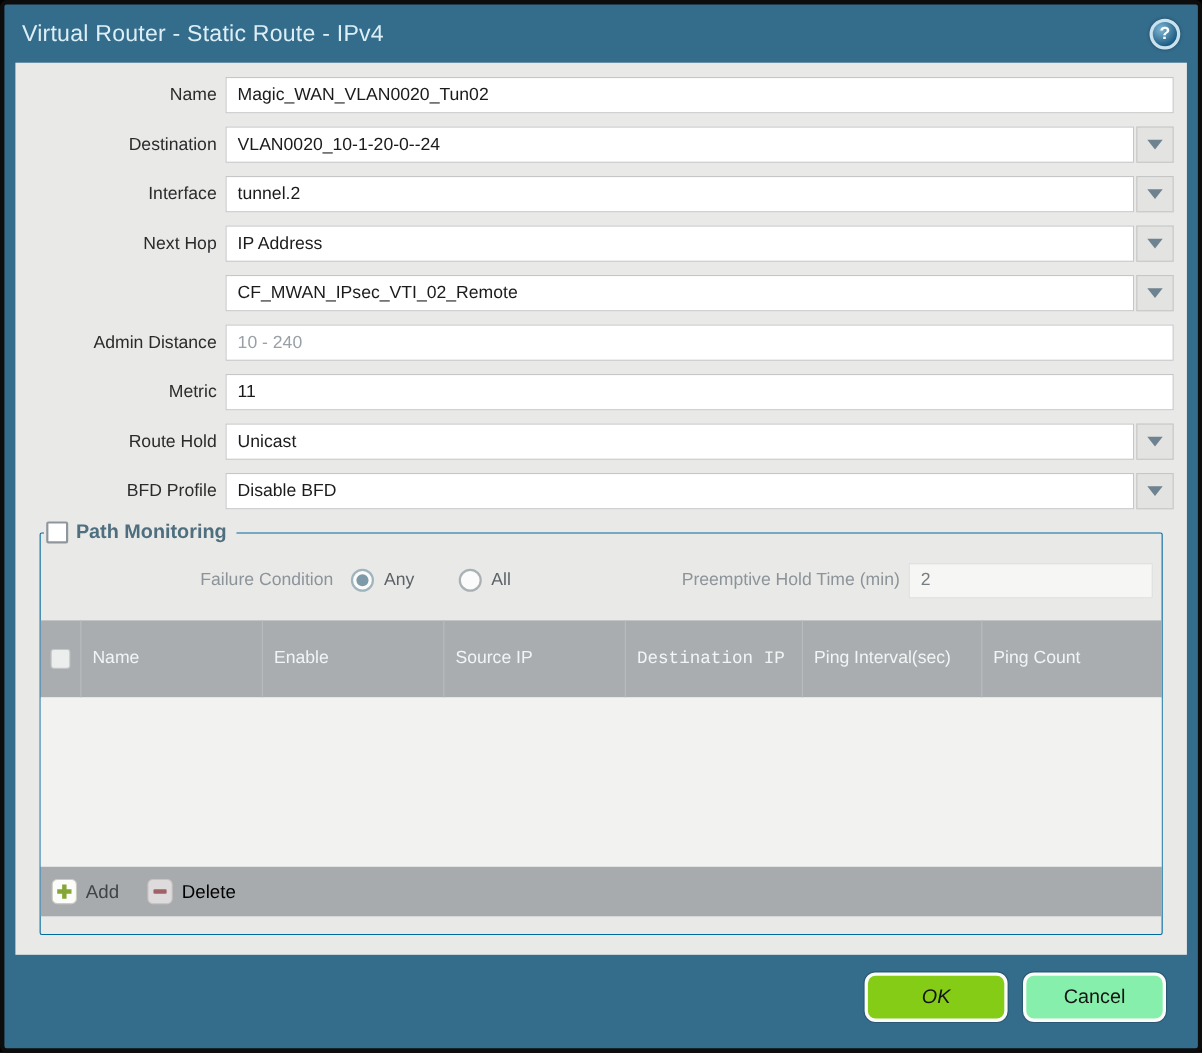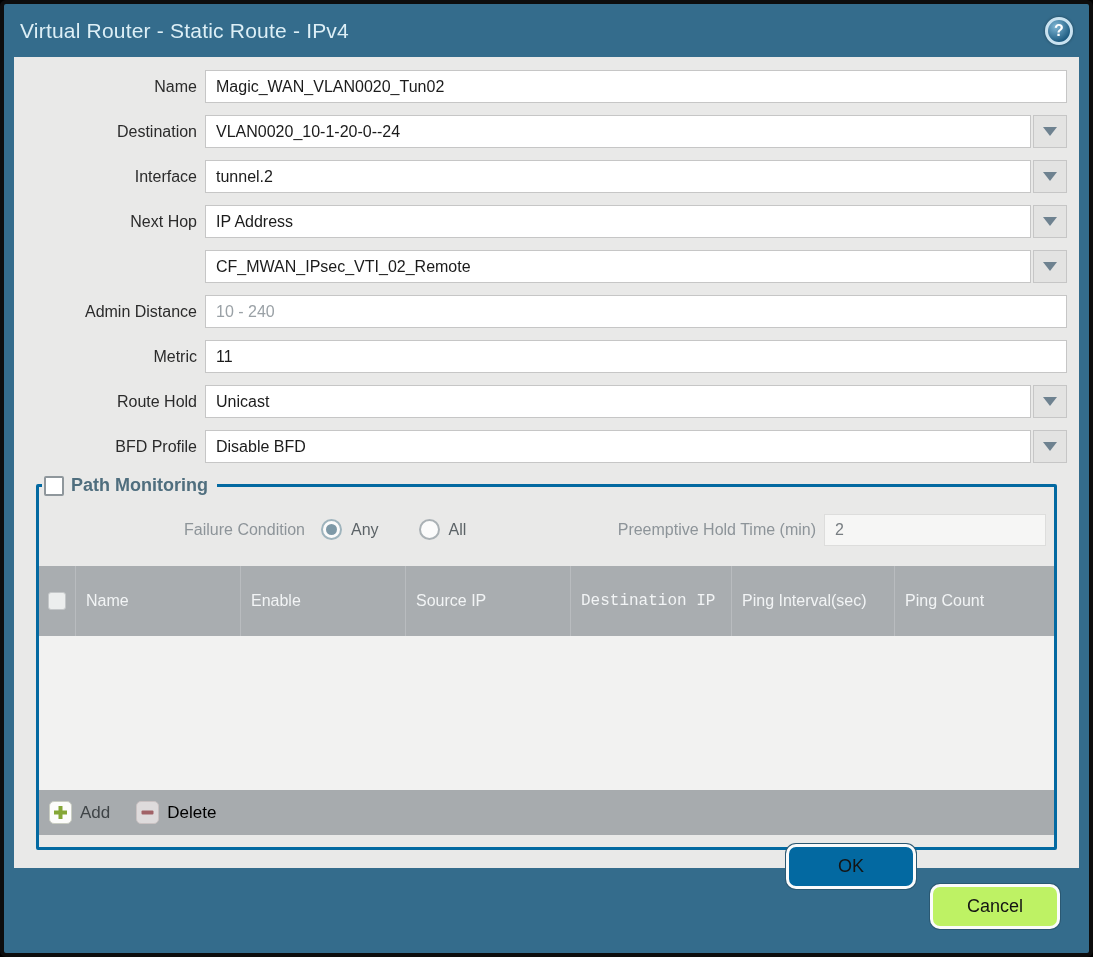--- a/index.html
+++ b/index.html
@@ -44,21 +44,21 @@
   .tinput::placeholder { color:#9aa1a6; }
   .ddbtn {
     flex:none; width:34px; height:33px; margin-left:2px; cursor:pointer;
     background:#e3e3e2; border:1px solid #c6c6c6;
     display:flex; align-items:center; justify-content:center;
   }
 
   
   .fieldset {
     position:relative; margin:21px 22px 0 22px; height:366px;
-    border:3px solid #0369a1; border-radius:2px;
+    border:1px solid #0369a1; border-radius:2px;
   }
   .legend {
     position:absolute; top:-12px; left:3px; display:flex; align-items:center;
     background:#e9e9e8; padding:0 9px 0 2px;
   }
   .pm-checkbox {
     width:20px; height:20px; background:#ffffff; border:2px solid #8f979c;
     border-radius:2px; margin-right:7px; cursor:pointer;
   }
   .pm-title { font-size:18px; font-weight:bold; color:#4f6e7e; white-space:nowrap; }
@@ -114,22 +114,22 @@
   .tbtn.disabled { cursor:default; }
   .tbtn.disabled .tbtn-label { color:#000000; }
 
   
   .actions { position:absolute; right:29px; bottom:24px; display:flex; gap:14px; }
   .btn {
     width:130px; height:45px; border-radius:10px; border:3px solid #fbfbfb;
     font-family:"Liberation Sans", sans-serif; font-size:18px; color:#141414; cursor:pointer;
     box-shadow:0 0 0 1px #2a5872; display:flex; align-items:center; justify-content:center;
   }
-  .btn-ok { background:#0369a1; }
-  .btn-cancel { background:#bef264;margin-top:40px; }
+  .btn-ok { background:#84cc16;font-style:italic; }
+  .btn-cancel { background:#86efac; }
 </style>
 </head>
 <body>
 
 <div class="window">
 
   <div class="titlebar">
     <span class="title">Virtual Router - Static Route - IPv4</span>
     <span class="help">?</span>
   </div>

